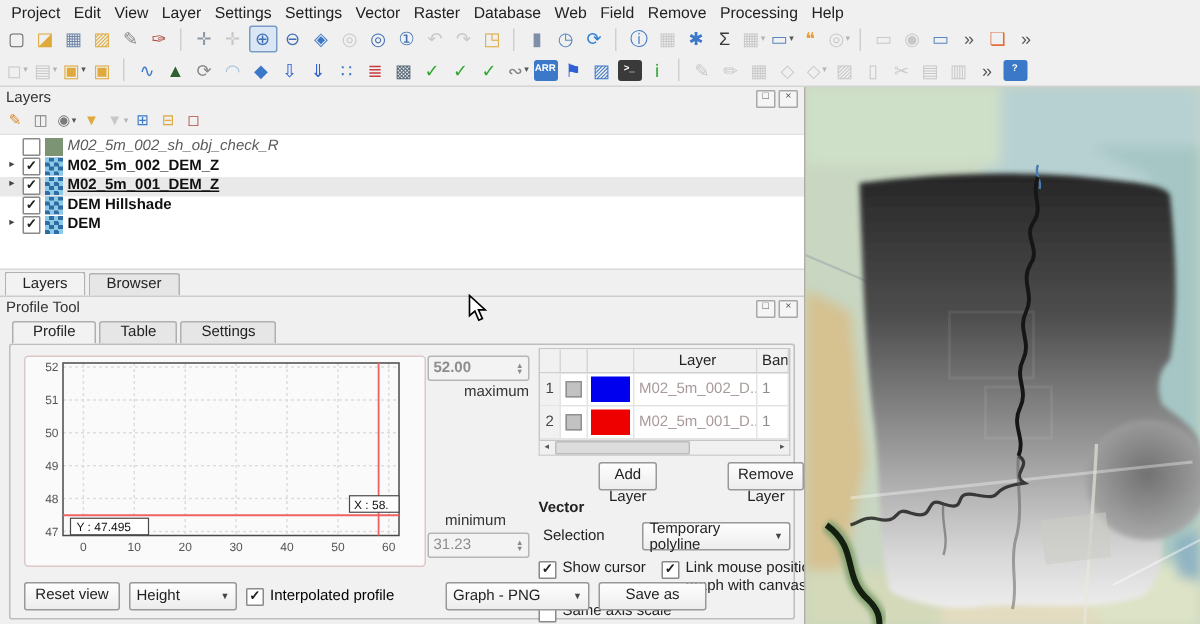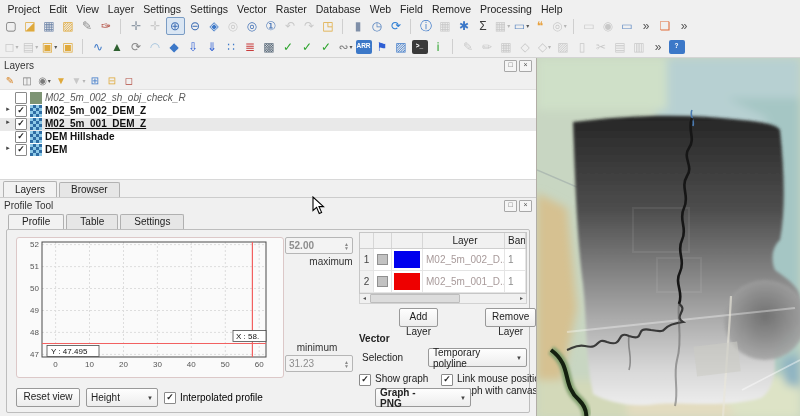--- a/index.html
+++ b/index.html
@@ -111,21 +111,21 @@
   .optgrid{display:flex;margin-top:6px;align-items:flex-start;}
   .cbitem{display:flex;align-items:flex-start;gap:4px;}
   .cb{width:10px;height:10px;border:1px solid #8a8a8a;background:#fff;font-size:9px;line-height:9px;
       text-align:center;font-weight:bold;color:#222;flex:none;border-radius:1px;margin-top:1px;}
   .cbl{line-height:1.15;}
   .col-a{width:82px;flex:none;}
 
   .bottomrow{position:absolute;left:9px;right:58px;bottom:5px;display:flex;gap:6px;align-items:center;font-size:10px;}
   .bottomrow .btn.w1{width:62px;flex:none;padding:0;}
   .bottomrow .combo.w2{width:62px;flex:none;}
-  .bottomrow .combo.w3{width:86px;flex:none;font-weight:bold;}
+  .bottomrow .combo.w3{width:86px;flex:none;}
   .bottomrow .btn.w4{width:70px;flex:none;padding:0;}
   .bottomrow .spacer{flex:1;}
   .bottomrow .cbitem{align-items:center;}
 
   
   .map{width:263px;position:relative;border-left:1px solid #b2aea6;background:#c8d6c2;overflow:hidden;}
   .map svg{display:block;}
 
   .cursor{position:absolute;left:312px;top:196px;z-index:50;pointer-events:none;}
 </style>
@@ -652,44 +652,49 @@
             <div class="optrow">
               <span class="sel-label">Selection</span>
               <span class="combo">
                 <span>Temporary polyline</span>
                 <span class="carr">▼</span>
               </span>
             </div>
             <div class="optgrid">
               <div class="cbitem col-a">
                 <span class="cb">✓</span>
-                <span class="cbl">Show graph</span>
+                <span class="cbl">Show cursor</span>
               </div>
               <div class="cbitem">
                 <span class="cb">✓</span>
                 <span class="cbl" style="width:112px;">Link mouse position on graph with canvas</span>
               </div>
+            </div>
+            <div class="cbitem" style="margin-top:6px;">
+              <span class="cb"></span>
+              <span class="cbl">Same axis scale</span>
             </div>
           </div>
 
           <div class="bottomrow">
             <span class="btn w1">Reset view</span>
             <span class="combo w2">
               <span>Height</span>
               <span class="carr">▼</span>
             </span>
             <span class="cbitem">
               <span class="cb">✓</span>
               <span class="cbl">Interpolated profile</span>
             </span>
             <span class="spacer"></span>
             <span class="combo w3">
               <span>Graph - PNG</span>
               <span class="carr">▼</span>
             </span>
+            <span class="btn w4">Save as</span>
           </div>
 
         </div>
       </div>
     </div>
 
     <div class="map">
       <svg width="263" height="360" viewBox="0 0 263 360">
         <defs>
           <linearGradient id="demg" x1="0" y1="0" x2="0" y2="1">

